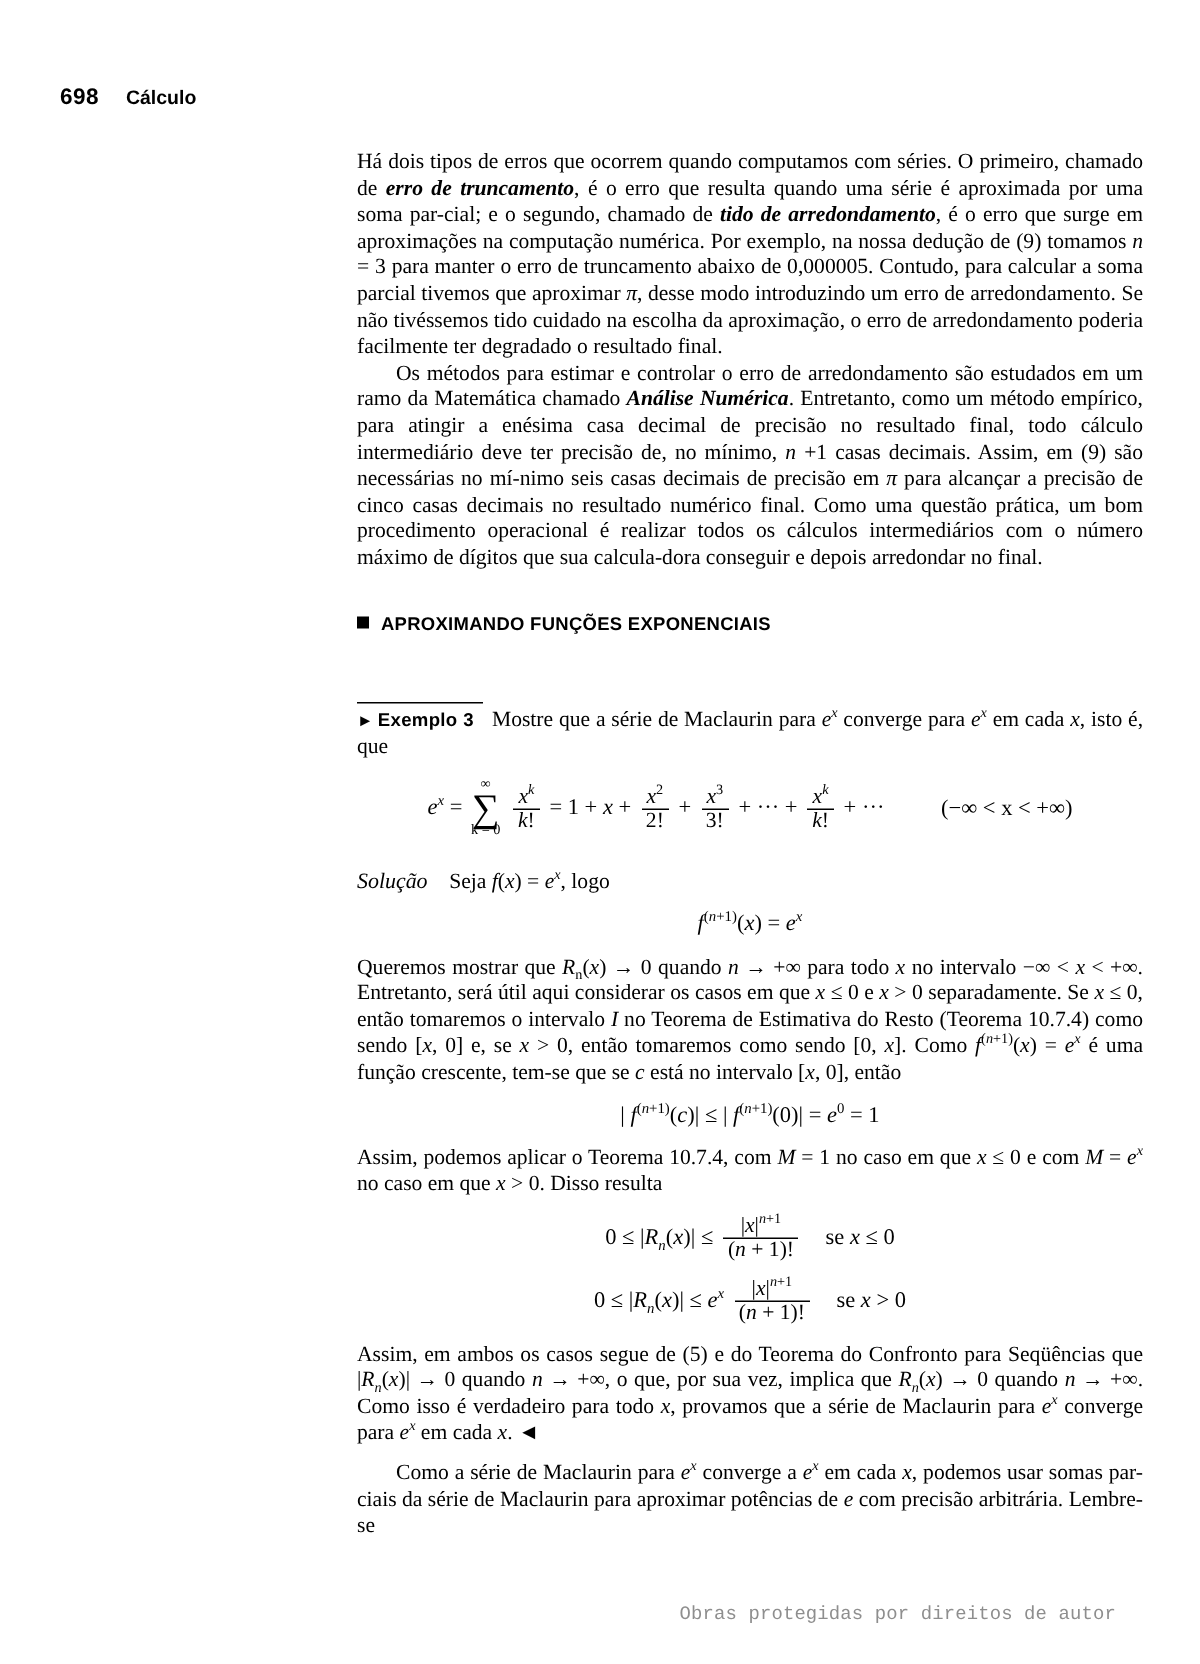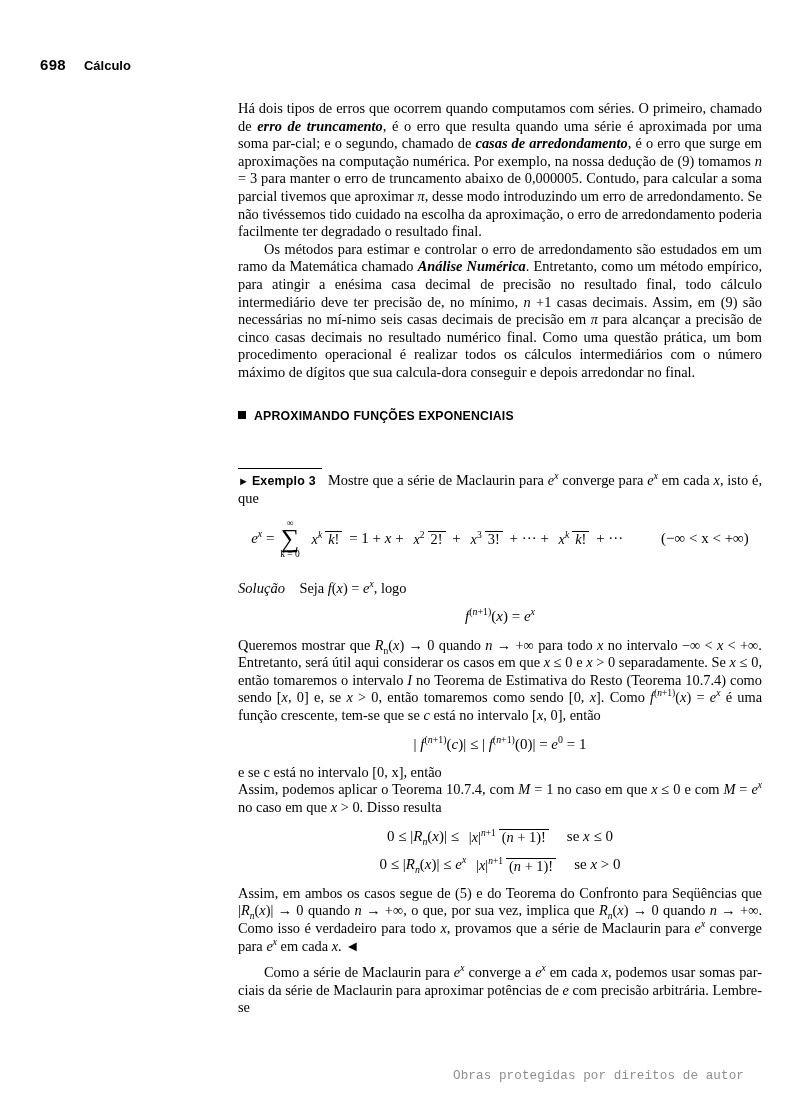--- a/index.html
+++ b/index.html
@@ -144,21 +144,21 @@
     vertical-align: middle;
     font-size: 14px;
     line-height: 1;
     margin: 0 2px;
   }
   .sum .big { font-size: 26px; line-height: 0.85; }
   .sum .lim { font-size: 9.5px; }
 
   .frac {
     display: inline-flex;
-    align-items: center;
+    flex-direction: column;
     vertical-align: middle;
     margin: 0 3px;
     font-size: 0.96em;
     line-height: 1.05;
   }
   .frac .num { padding: 0 3px; }
   .frac .den { padding: 0 3px; border-top: 1px solid #000; }
 
   .paren-range { margin-left: 34px; }
 
@@ -182,21 +182,21 @@
     <span class="folio">698</span>
     <span class="head-title">Cálculo</span>
   </div>
 
   <div class="column">
 
 
     <p class="body">
       Há dois tipos de erros que ocorrem quando computamos com séries. O primeiro, chamado de
       <b class="bi">erro de truncamento</b>, é o erro que resulta quando uma série é aproximada por uma soma par-cial;
-      e o segundo, chamado de <b class="bi">casas de arredondamento</b>, é o erro que surge em aproximações
+      e o segundo, chamado de <b class="bi">tido de arredondamento</b>, é o erro que surge em aproximações
       na computação numérica. Por exemplo, na nossa dedução de (9) tomamos <i>n</i> = 3 para manter
       o erro de truncamento abaixo de 0,000005. Contudo, para calcular a soma parcial tivemos
       que aproximar <i>π</i>, desse modo introduzindo um erro de arredondamento. Se não tivéssemos
       tido cuidado na escolha da aproximação, o erro de arredondamento poderia facilmente ter
       degradado o resultado final.
     </p>
 
     <p class="body indent">
       Os métodos para estimar e controlar o erro de arredondamento são estudados em um
       ramo da Matemática chamado <b class="bi">Análise Numérica</b>. Entretanto, como um método empírico,
@@ -270,21 +270,20 @@
       Entretanto, será útil aqui considerar os casos em que <i>x</i> ≤ 0 e <i>x</i> &gt; 0 separadamente. Se <i>x</i> ≤ 0,
       então tomaremos o intervalo <i>I</i> no Teorema de Estimativa do Resto (Teorema 10.7.4) como
       sendo [<i>x</i>, 0] e, se <i>x</i> &gt; 0, então tomaremos como sendo [0, <i>x</i>]. Como <i>f</i><sup>(<i>n</i>+1)</sup>(<i>x</i>) = <i>e</i><sup><i>x</i></sup> é uma função
       crescente, tem-se que se <i>c</i> está no intervalo [<i>x</i>, 0], então
     </p>
 
     <div class="math">
       | <i>f</i><sup>(<i>n</i>+1)</sup>(<i>c</i>)| ≤ | <i>f</i><sup>(<i>n</i>+1)</sup>(0)| = <i>e</i><sup>0</sup> = 1
     </div>
 
-    <p class="body">e se c está no intervalo [0, x], então</p>
 
 
     <p class="body">
       Assim, podemos aplicar o Teorema 10.7.4, com <i>M</i> = 1 no caso em que <i>x</i> ≤ 0 e com <i>M</i> = <i>e</i><sup><i>x</i></sup> no
       caso em que <i>x</i> &gt; 0. Disso resulta
     </p>
 
     <div class="math">
       0 ≤ |<i>R</i><sub><i>n</i></sub>(<i>x</i>)| ≤
       <span class="frac">

